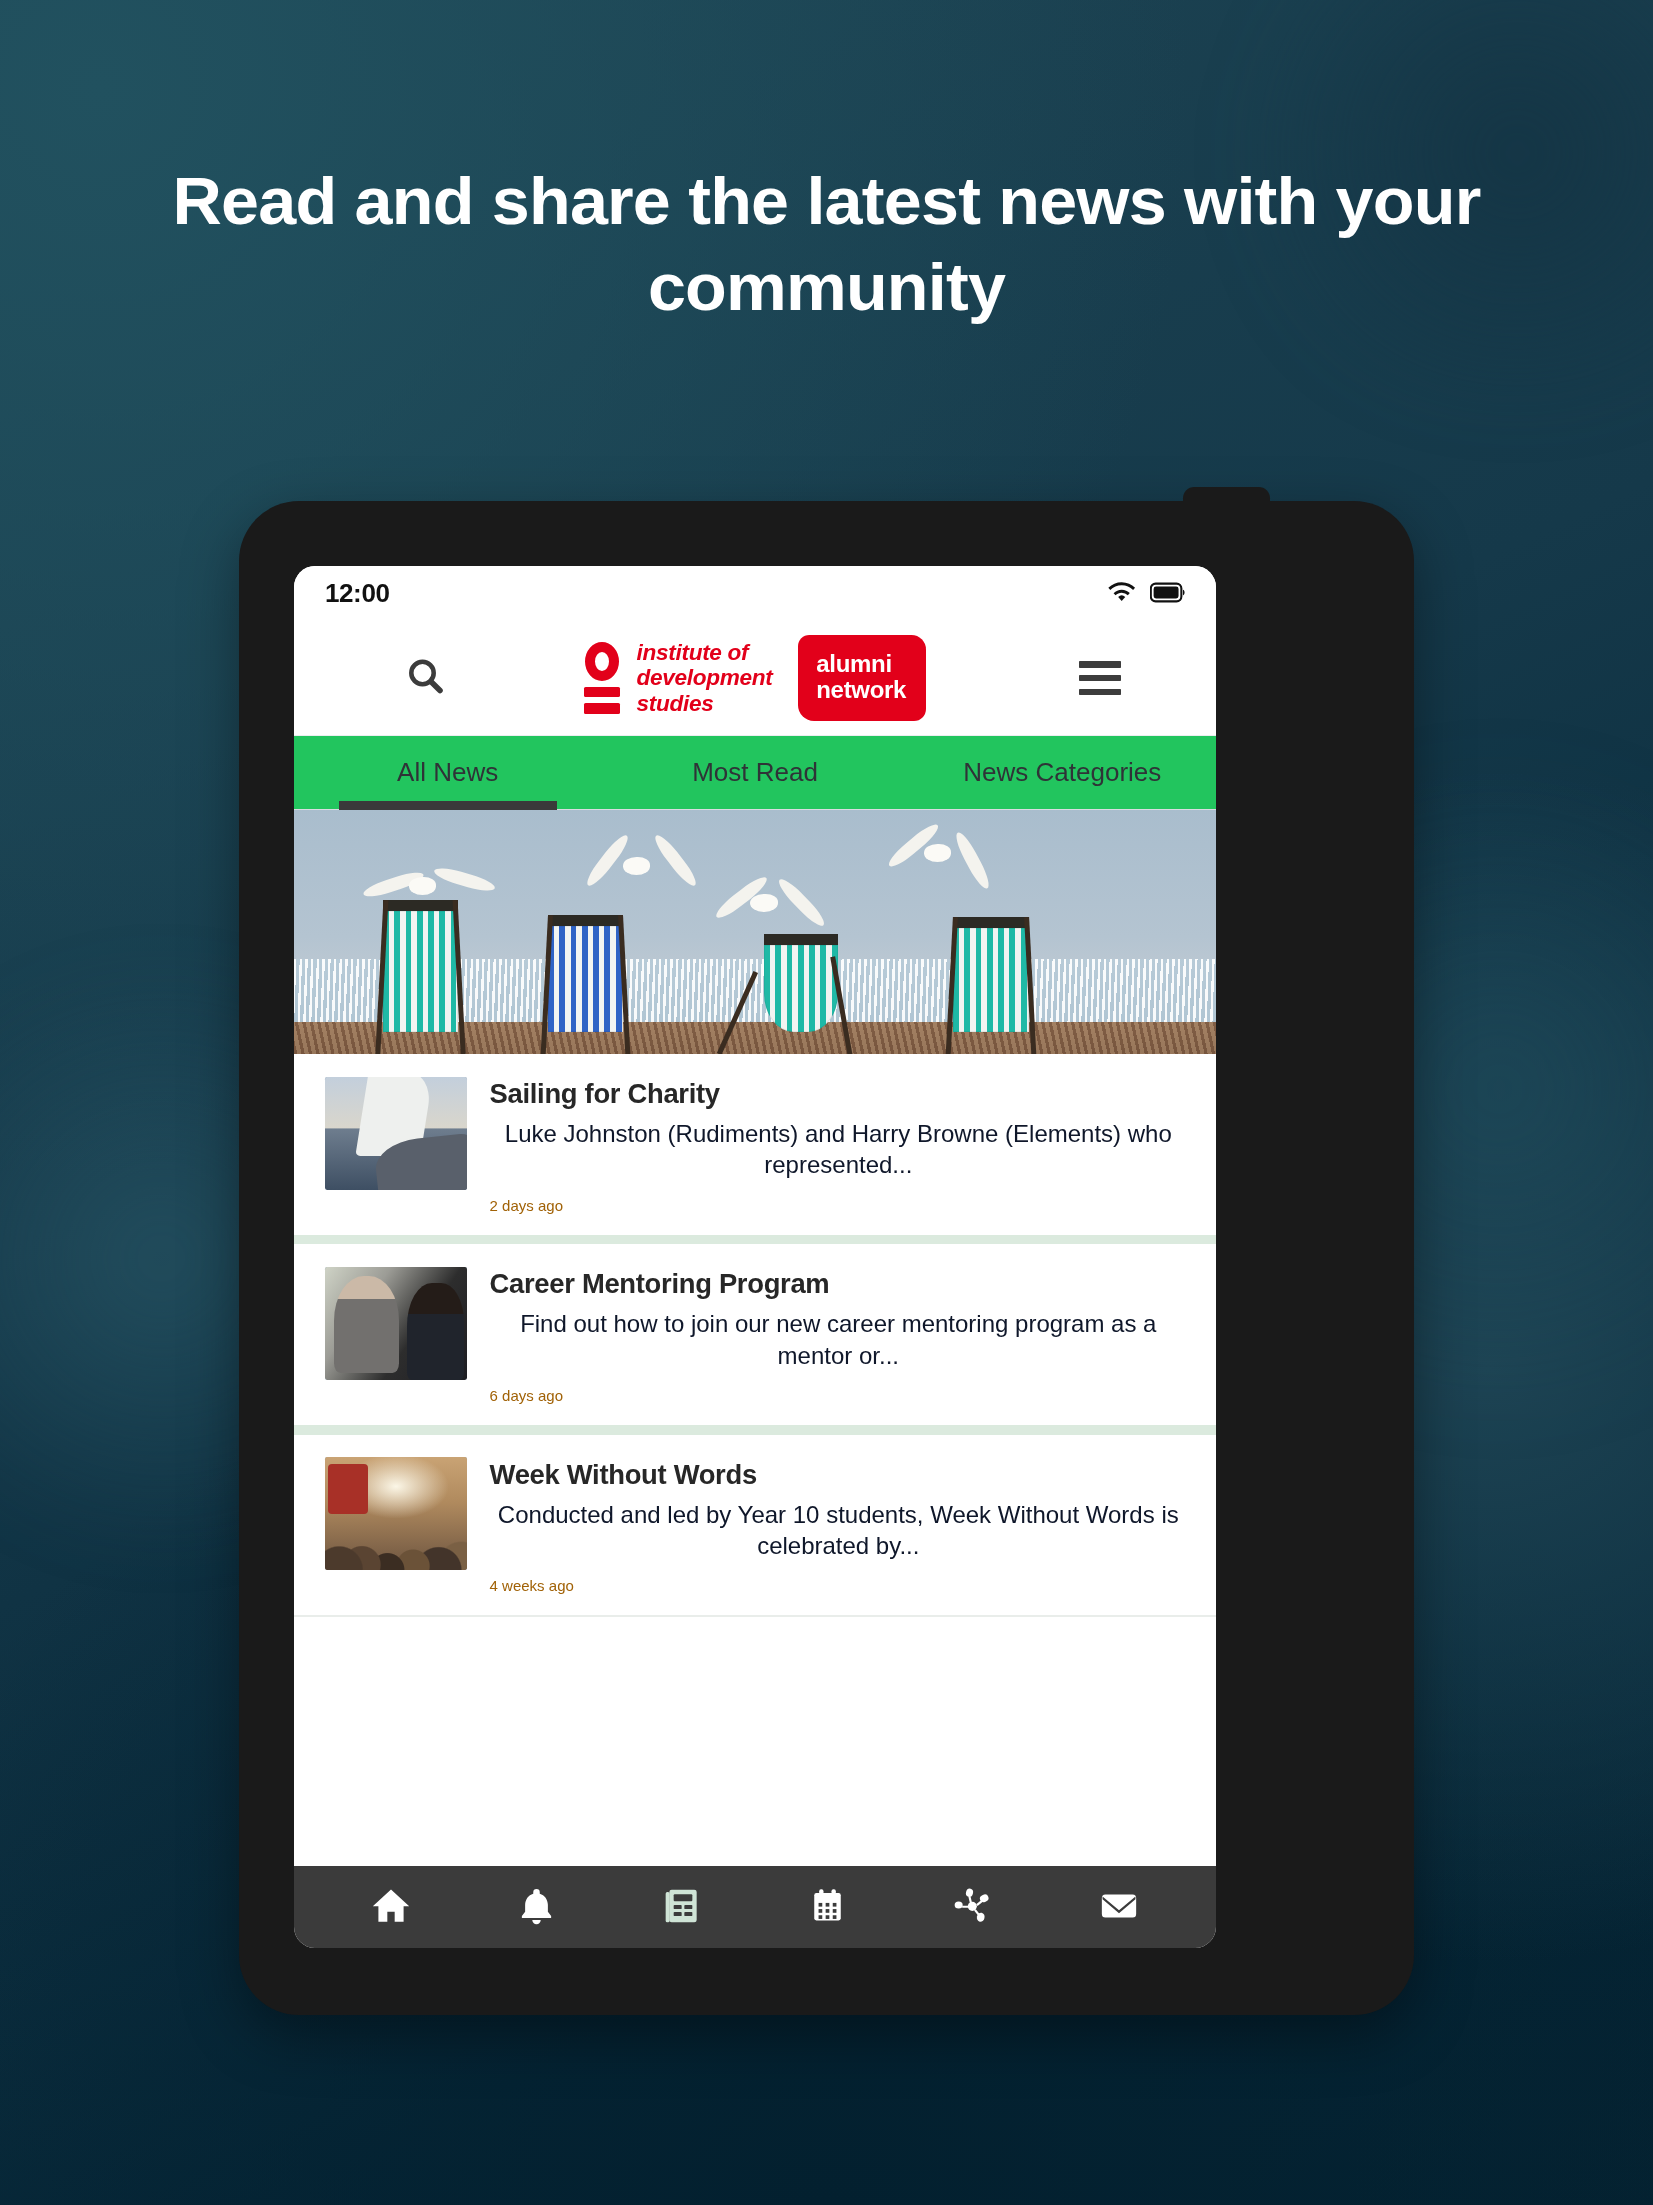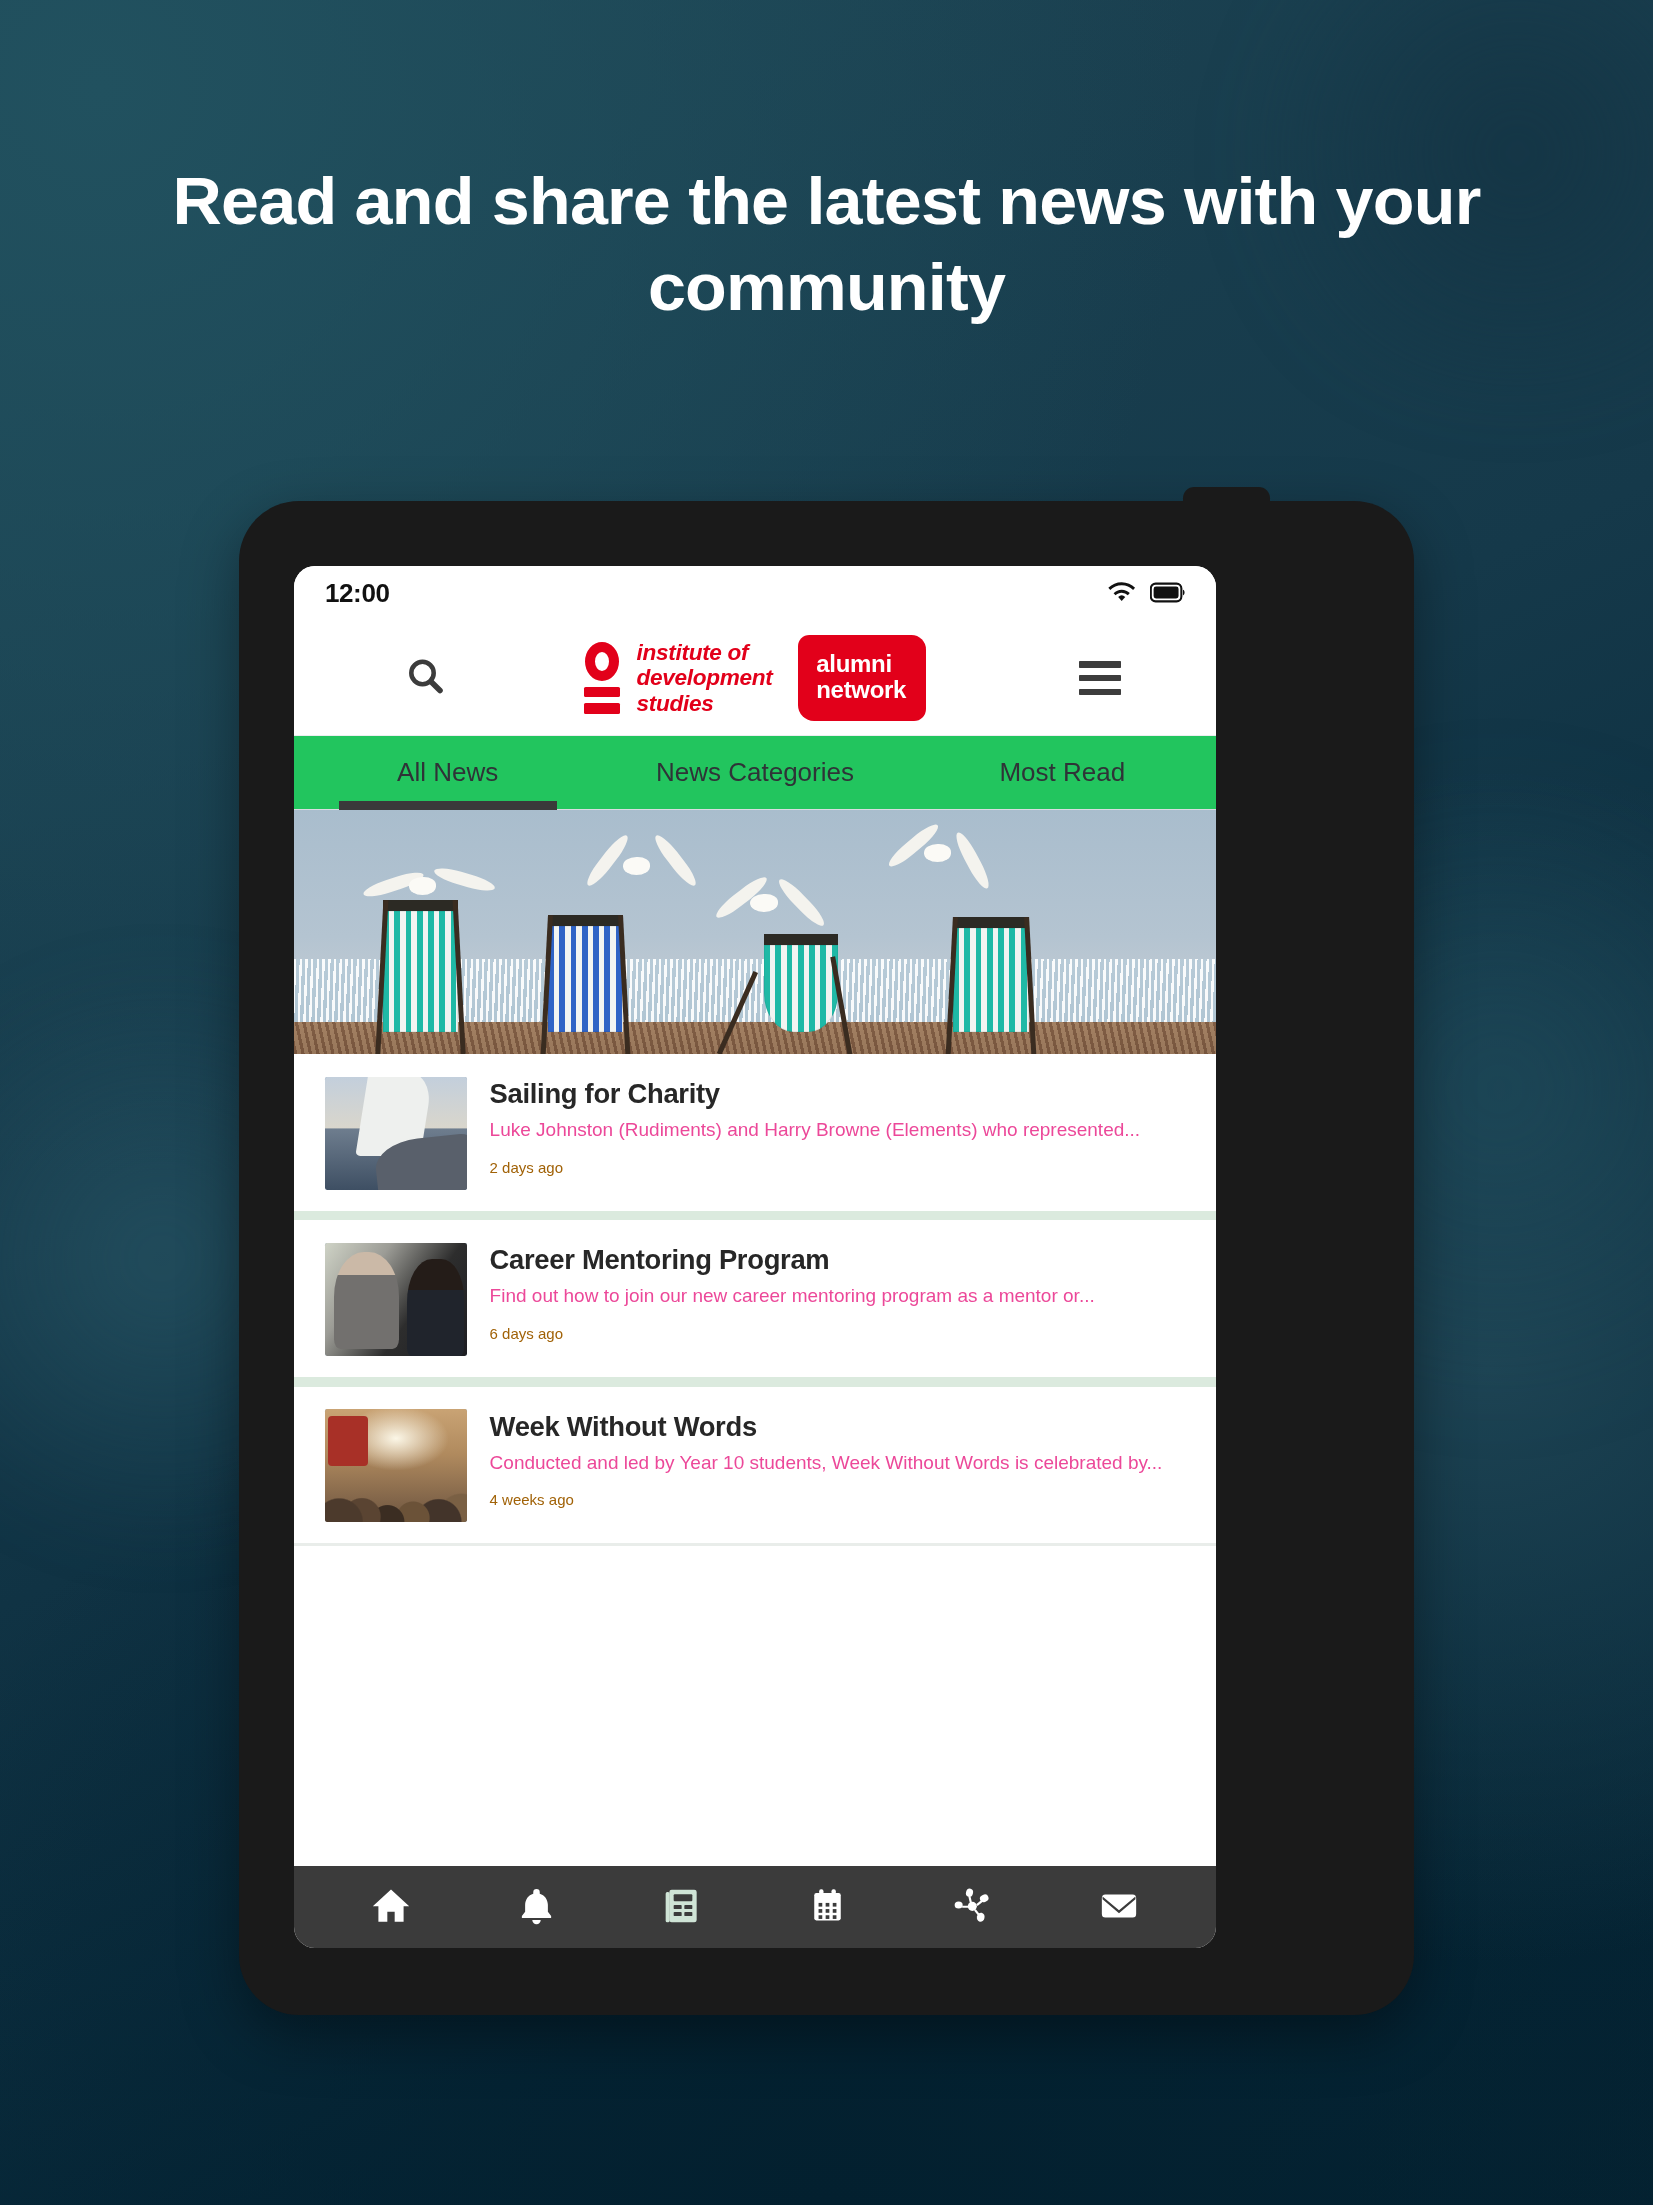--- a/index.html
+++ b/index.html
@@ -189,21 +189,21 @@
   .news-item {
     display:flex; gap:22.6px; padding:22.6px 29px 21px 31px;
     background:#fff; align-items:flex-start;
   }
   .news-thumb {
     flex:0 0 142px; height:113px; border-radius:2.4px; overflow:hidden;
     position:relative; background:#8fa3b5;
   }
   .news-body { flex:1 1 auto; padding-top:1.6px; }
   .news-title { font-size:27.4px; font-weight:bold; color:#272727; letter-spacing:-0.3px; margin-bottom:8px; }
-  .news-sub   { font-size:19px; line-height:1.3; color:#ec4899; margin-bottom:16px; }
+  .news-sub   { font-size:24px; line-height:1.3; color:#0f172a; margin-bottom:16px;text-align:center; }
   .news-time  { font-size:15px; color:#a16207; }
   .divider { height:9.7px; background:#dbeade; }
   .divider.thin { height:2.4px; background:#e9edea; }
 
   
   .th-sail {
     position:absolute; inset:0;
     background:linear-gradient(#c3cfdc 0%, #d9d6cc 45%, #6e7d8e 46%, #3e4f63 100%);
   }
   .th-sail::before {
@@ -326,24 +326,24 @@
           <i></i>
           <i></i>
       </div>
     </div>
 
     <div id="tabs">
       <div class="tab active">
         <span>All News</span>
       </div>
       <div class="tab">
+        <span>Most Read</span>
+      </div>
+      <div class="tab">
         <span>News Categories</span>
-      </div>
-      <div class="tab">
-        <span>Most Read</span>
       </div>
     </div>
 
     <div id="content">
 
       <div id="hero">
         <div id="hero-img">
           <div id="hero-sea"></div>
           <div id="hero-pebbles"></div>
 

